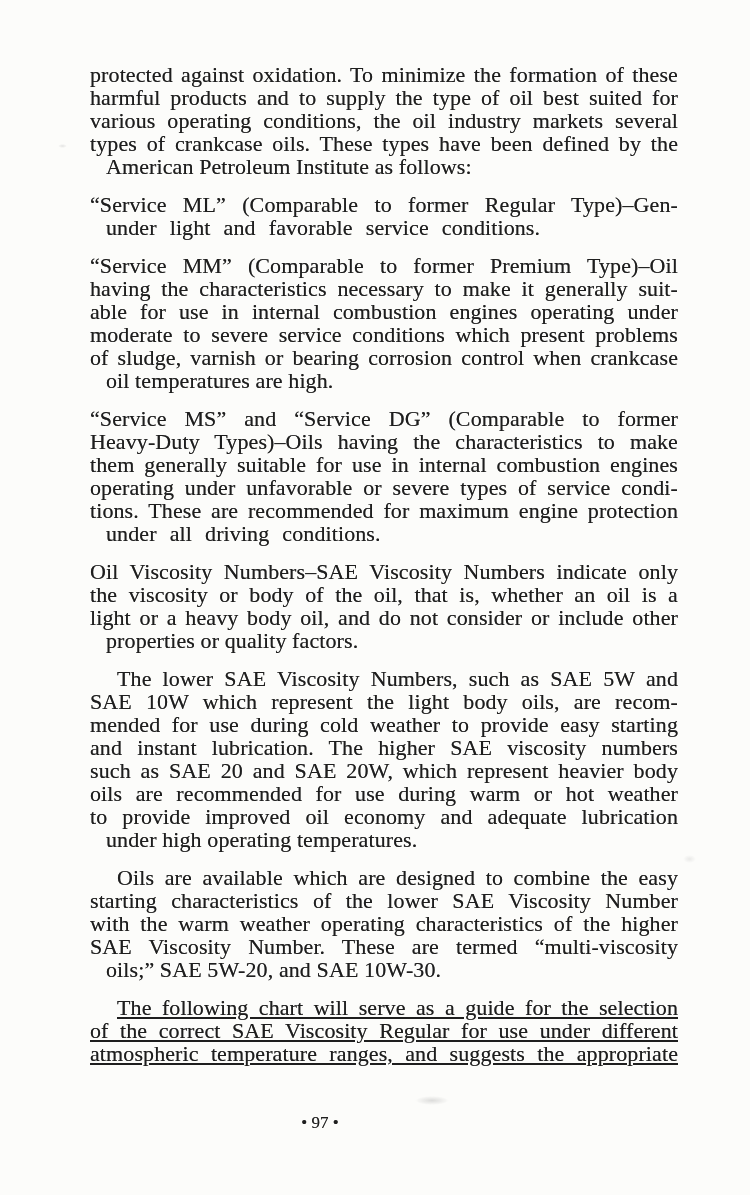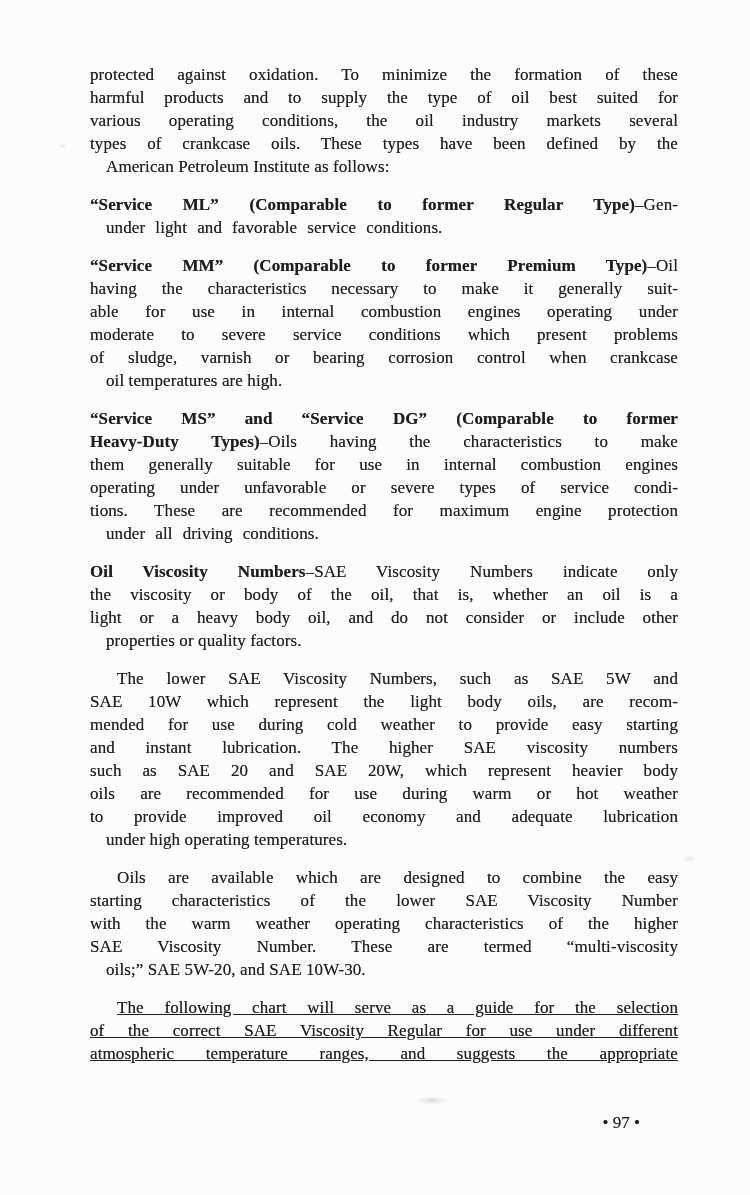--- a/index.html
+++ b/index.html
@@ -22,47 +22,47 @@
   .text-block{
     position:absolute;
     left:90px;top:63px;
     width:588px;
   }
   .para{
     margin:0 0 15px 0;
   }
   .para:last-child{margin-bottom:0;text-decoration:underline;}
   .line{
-    font-size:17px;
+    font-size:22px;
     line-height:23px;
     text-align:justify;
     text-align-last:justify;
     white-space:normal;
     text-shadow:0 0 0.6px rgba(30,30,30,0.65);
     letter-spacing:0.1px;
   }
   .line.last{
     text-align-last:left;
     margin-left:16px;
   }
   .line.wide{
     text-align-last:left;
     word-spacing:0.34em;
   }
   .line.indent{
     text-indent:27px;
   }
   .seg.b{
-    font-weight:bold;
+    font-weight:normal;
   }
   .footer{
     position:absolute;
     left:0;top:1112px;
     width:640px;
-    text-align:right;
+    text-align:center;
     font-size:17px;
     line-height:22px;
     text-shadow:0 0 0.6px rgba(30,30,30,0.6);
   }
   
   .artifact{
     position:absolute;
     background:radial-gradient(ellipse at center,#8a8a8a 0%,rgba(150,150,150,0) 70%);
     filter:blur(0.6px);
     pointer-events:none;

